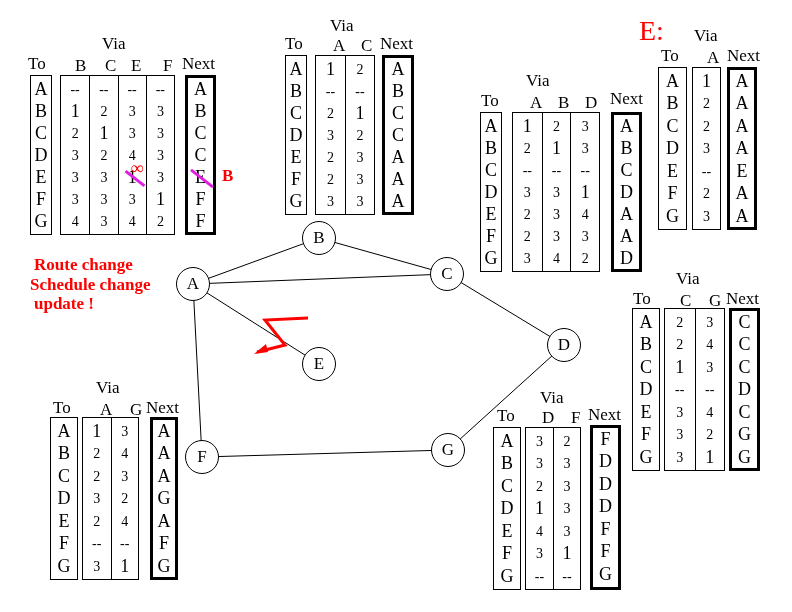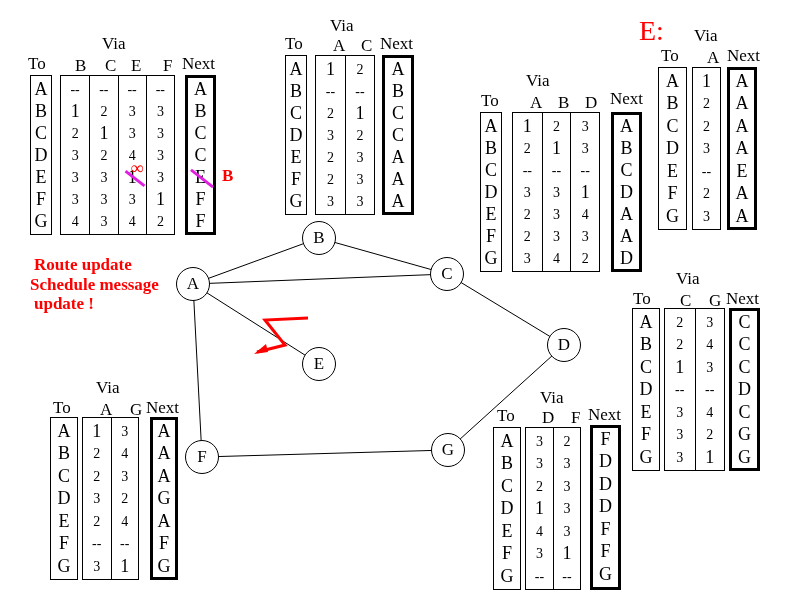--- a/index.html
+++ b/index.html
@@ -42,22 +42,22 @@
 <div id="nodes">
     <div class="node" style="left: 176px; top: 267px;">A</div>
     <div class="node" style="left: 302px; top: 221px;">B</div>
     <div class="node" style="left: 430px; top: 257px;">C</div>
     <div class="node" style="left: 547px; top: 328px;">D</div>
     <div class="node" style="left: 302px; top: 347px;">E</div>
     <div class="node" style="left: 185px; top: 440px;">F</div>
     <div class="node" style="left: 431px; top: 433px;">G</div>
   </div>
 
-<div class="redtxt" style="left:34px;top:255px;">Route update</div>
-<div class="redtxt" style="left:30px;top:275px;">Schedule message</div>
+<div class="redtxt" style="left:34px;top:255px;">Route change</div>
+<div class="redtxt" style="left:30px;top:275px;">Schedule change</div>
 <div class="redtxt" style="left:34px;top:294px;">update !</div>
 
 <div class="abs red" style="left:639px;top:16px;font-size:28px;line-height:30px;">E:</div>
 
 <div id="tables">
     <div>
       <div class="hdr" style="left: 102px; top: 35px;">Via</div>
       <div class="hdr" style="left: 28px; top: 55px;">To</div>
       <div class="hdr" style="left: 182px; top: 55px;">Next</div>
       <div class="hdr" style="left: 75px; top: 57px;">B</div>

